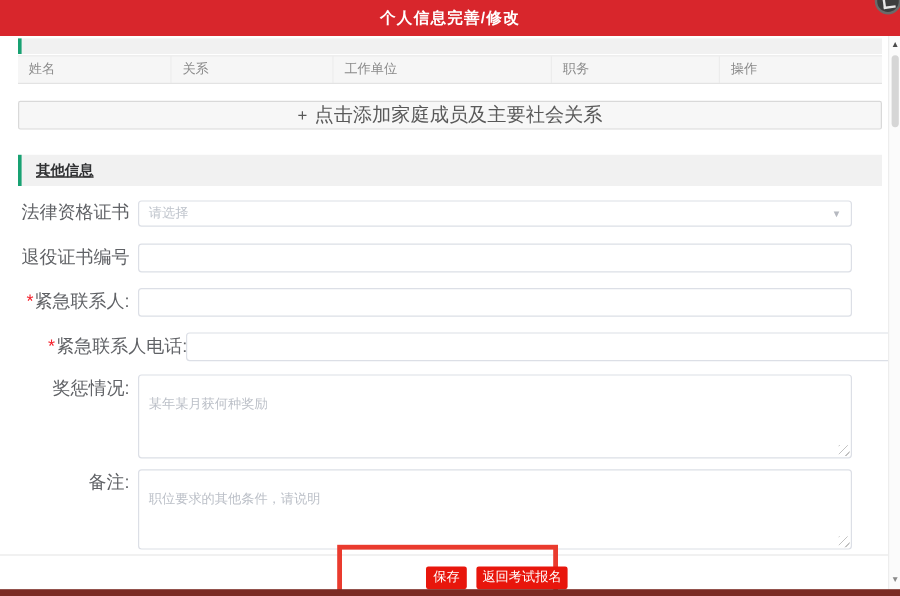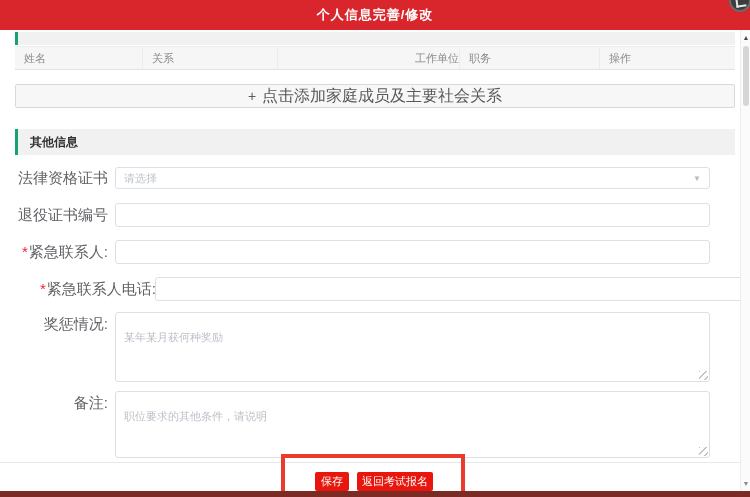--- a/index.html
+++ b/index.html
@@ -15,28 +15,28 @@
 
   
   .scrollbar { position:absolute; left:740px; top:30px; width:10px; height:467px; background:#fbfbfb; border-left:1px solid #ededed; z-index:4; }
   .scroll-arrow { position:absolute; left:0; width:10px; text-align:center; font-size:7px; color:#4a4a4a; line-height:10px; }
   .scroll-arrow.up { top:3px; }
   .scroll-arrow.down { bottom:8px; color:#8a8a8a; }
   .scroll-thumb { position:absolute; left:2px; top:16px; width:6px; height:60px; background:#d6d6d6; border-radius:3px; }
 
   
   .section-sliver { position:absolute; left:15px; top:32px; width:720px; height:13px; background:#f1f1f1; border-left:3px solid #18a172; }
-  .section-header { position:absolute; left:15px; top:129px; width:720px; height:26px; background:#f1f1f1; border-left:3px solid #18a172; }
+  .section-header { position:absolute; left:15px; top:129px; width:720px; height:26px; background:#f1f1f1; border-left:3px solid #18a172;text-decoration:underline; }
   .section-header span { display:block; padding-left:12px; line-height:26px; font-size:12px; font-weight:bold; color:#303133; }
 
   
   .table-header { position:absolute; left:15px; top:46px; width:720px; height:24px; display:flex; background:#f6f6f6; border-top:1px solid #ececec; border-bottom:1px solid #e3e3e3; }
   .th { font-size:11px; color:#8a8a8a; line-height:22px; padding-left:9px; border-right:1px solid rgba(0,0,0,0.04); }
   .th:last-child { border-right:none; }
-  .th.c0{width:128px;} .th.c1{width:135px;} .th.c2{width:182px;text-align:right;} .th.c3{width:140px;} .th.c4{width:135px;}
+  .th.c0{width:128px;} .th.c1{width:135px;} .th.c2{width:182px;} .th.c3{width:140px;} .th.c4{width:135px;}
 
   
   .add-btn { position:absolute; left:15px; top:84px; width:720px; height:24px; background:#f7f7f7; border:1px solid #d9d9d9; border-radius:2px; display:flex; align-items:center; justify-content:center; gap:6px; cursor:pointer; }
   .add-btn .plus { font-size:14px; color:#595959; line-height:14px; }
   .add-btn .lbl { font-size:16px; color:#595959; }
 
   
   .frow { position:absolute; left:0; width:740px; }
   .flabel { position:absolute; left:0; top:0; width:108px; text-align:right; font-size:15px; color:#606266; white-space:nowrap; }
   .req { color:#f5222d; margin-right:1px; }
@@ -45,21 +45,21 @@
   .select-box .sel-text { line-height:20px; padding-left:8px; font-size:11px; color:#bfc4cc; }
   .caret { position:absolute; right:8px; top:7px; font-size:8px; color:#b6b9c0; line-height:8px; }
   input.fcontrol { height:24px; padding:0 8px; font-size:11px; color:#333; outline:none; }
   textarea.fcontrol { padding:16px 8px; font-size:11px; color:#333; outline:none; resize:none; line-height:1.5; font-family:"Liberation Sans","DejaVu Sans",sans-serif; }
   textarea::placeholder, input::placeholder { color:#bcc0c8; }
   .resize-handle { position:absolute; width:9px; height:9px; background:
       repeating-linear-gradient(-45deg, transparent 0 2px, #c2c2c2 2px 3px, transparent 3px 5px); }
 
   
   .divider { position:absolute; left:0; top:462px; width:750px; height:1px; background:#e8e8e8; }
-  .btn { position:absolute; top:472px; height:19px; background:#e8160c; color:#fff; font-size:11px; border:none; border-radius:2px; text-align:center; line-height:19px; cursor:pointer; padding:0; z-index:6; }
+  .btn { position:absolute; top:472px; height:19px; background:#e8160c; color:#fff; font-size:11px; border:none; border-radius:2px; text-align:center; line-height:19px; cursor:pointer; padding:0; z-index:6;margin-left:40px; }
   .btn.save { left:315px; width:34px; }
   .btn.return { left:357px; width:76px; }
   .annotation-box { position:absolute; left:281px; top:454px; width:184px; height:46px; border:4px solid #ea3b2e; z-index:5; }
   .bottom-bar { position:absolute; left:0; top:491px; width:750px; height:6px; background:#7b2b24; z-index:7; }
 </style>
 </head>
 <body>
 
 <div class="screen">
 

